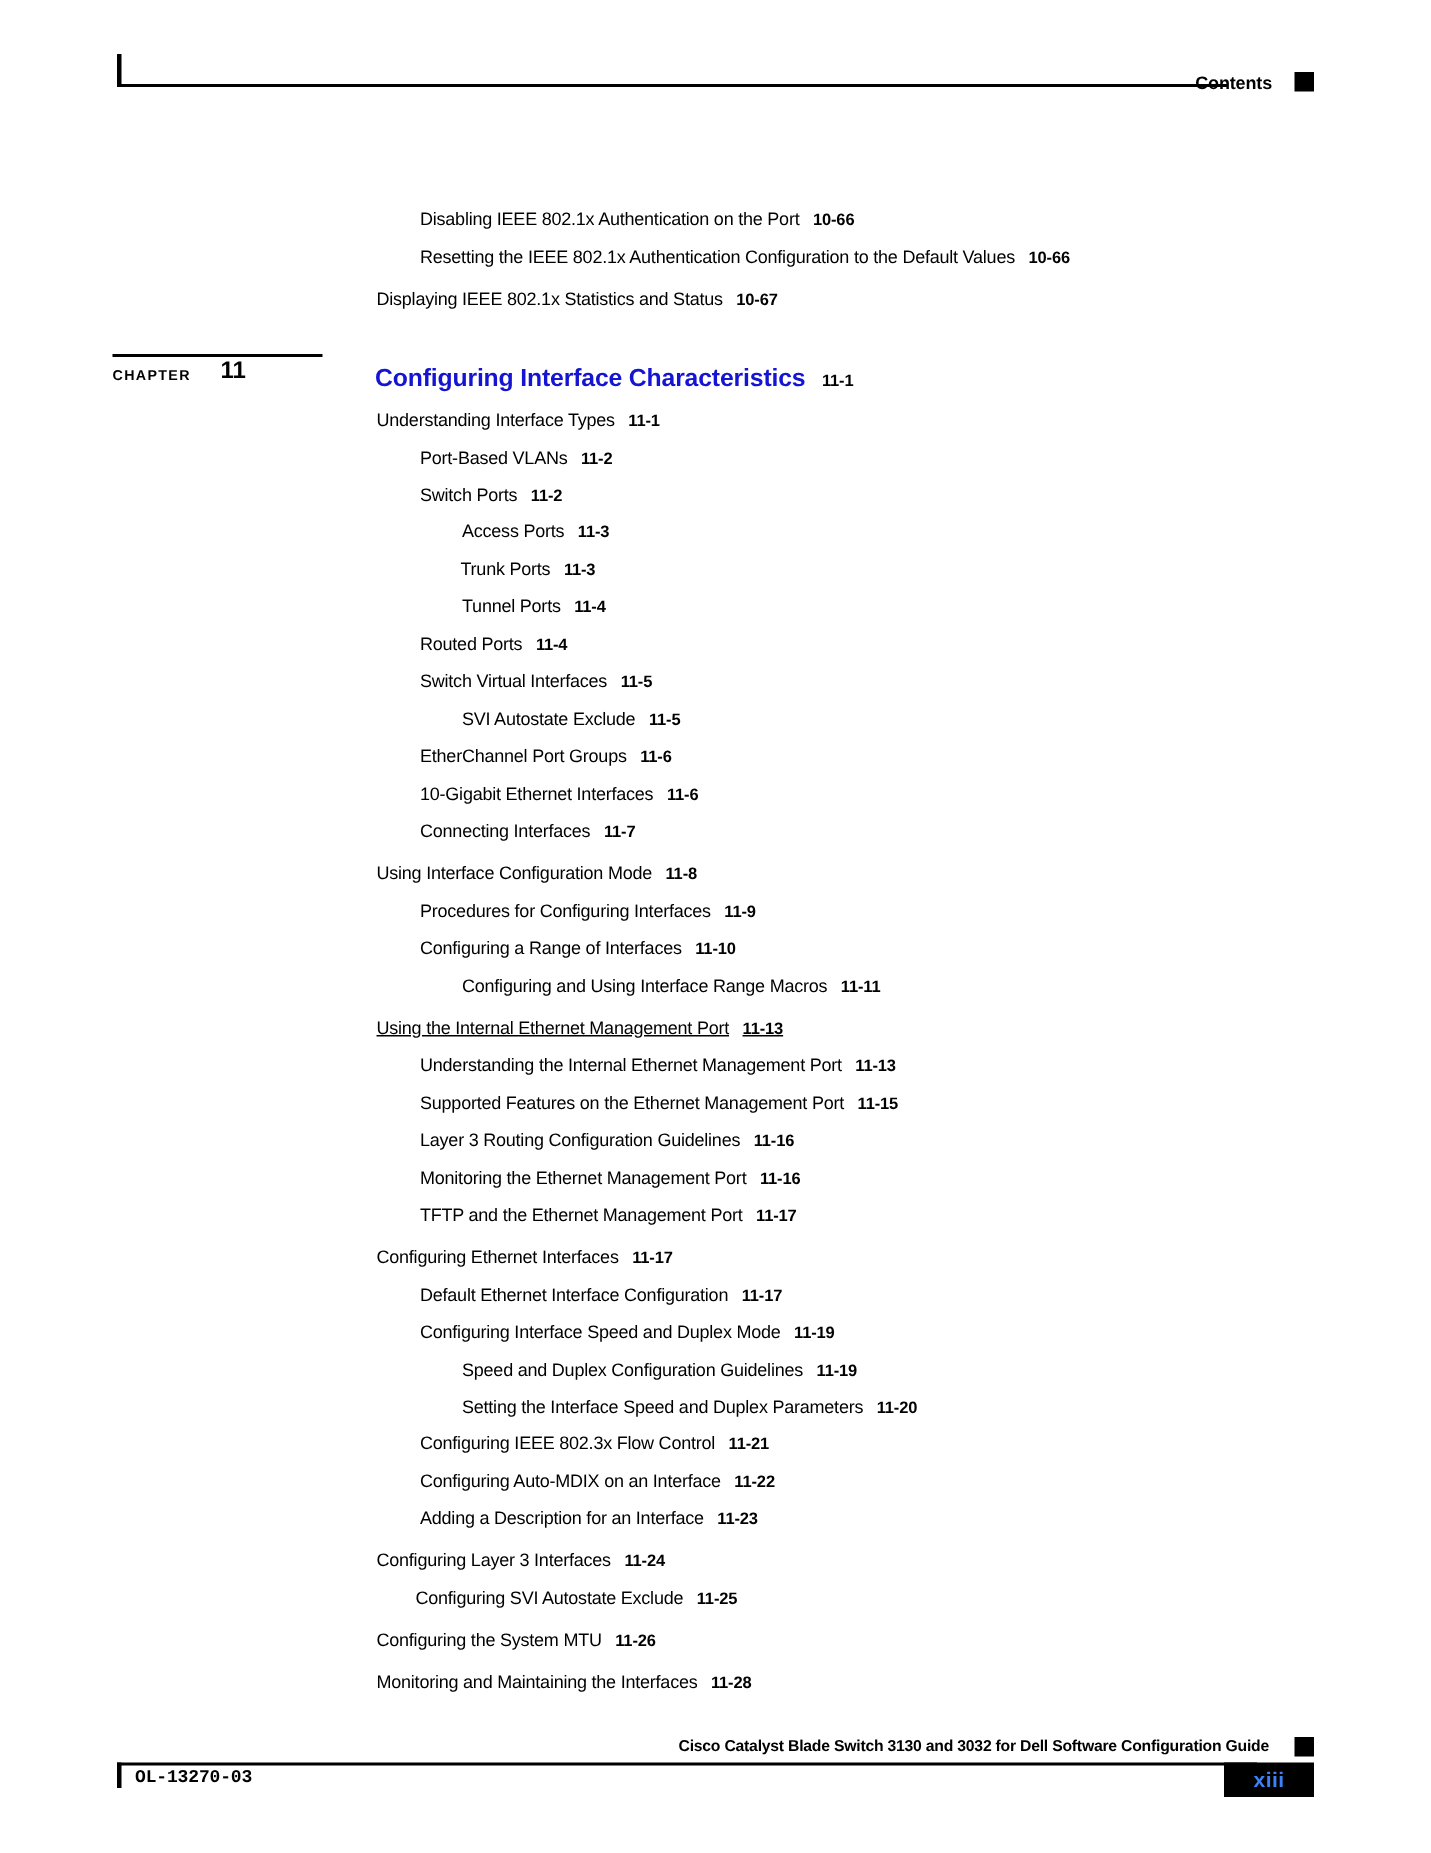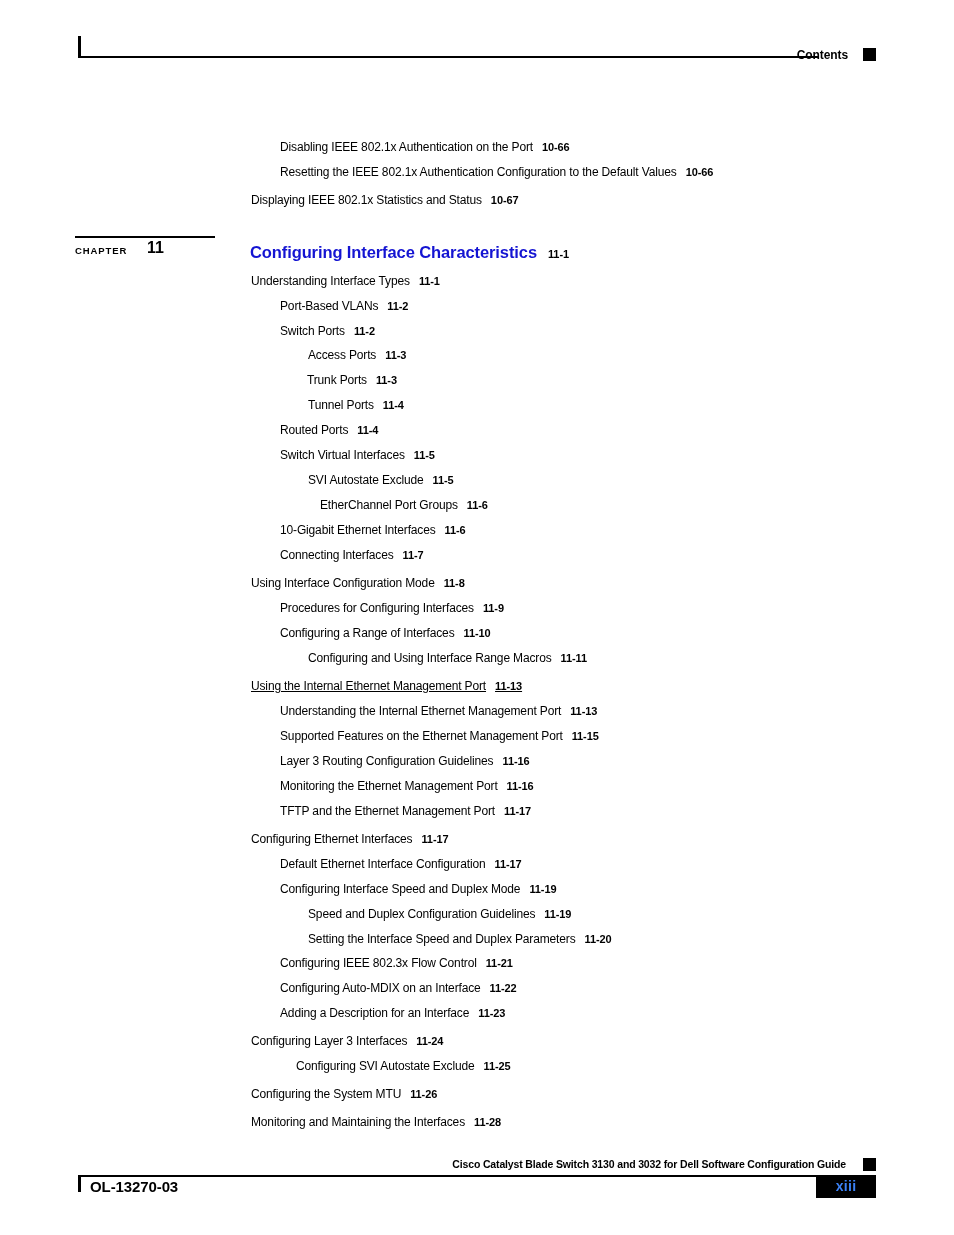--- a/index.html
+++ b/index.html
@@ -171,25 +171,26 @@
     left: 0;
     top: 17px;
     width: 3px;
     height: 17px;
     background: #000000;
   }
   .footer-docid {
     position: absolute;
     left: 12px;
     top: 20px;
-    font-size: 15px;
-    font-weight: bold;
-    color: #000000;
-    letter-spacing: -0.1px;
-    white-space: nowrap;
+    font-size: 12px;
+    font-weight: bold;
+    color: #000000;
+    letter-spacing: -0.1px;
+    white-space: nowrap;
+    font-family: Liberation Mono, monospace;
   }
   .footer-pagebox {
     position: absolute;
     right: 0px;
     top: 17px;
     width: 60px;
     height: 23px;
     background: #000000;
   }
   .footer-pagenum {
@@ -231,21 +232,21 @@
       <div class="toc-entry chapter-title" style="left: 238px; top: 244px; margin-left: 12px;"><span class="title">Configuring Interface Characteristics</span><span class="pg">11-1</span></div>
       <div class="toc-entry" style="left: 251px; top: 272px;"><span class="title">Understanding Interface Types</span><span class="pg">11-1</span></div>
       <div class="toc-entry" style="left: 280px; top: 297px;"><span class="title">Port-Based VLANs</span><span class="pg">11-2</span></div>
       <div class="toc-entry" style="left: 280px; top: 322px;"><span class="title">Switch Ports</span><span class="pg">11-2</span></div>
       <div class="toc-entry" style="left: 308px; top: 346px;"><span class="title">Access Ports</span><span class="pg">11-3</span></div>
       <div class="toc-entry" style="left: 307px; top: 371px;"><span class="title">Trunk Ports</span><span class="pg">11-3</span></div>
       <div class="toc-entry" style="left: 308px; top: 396px;"><span class="title">Tunnel Ports</span><span class="pg">11-4</span></div>
       <div class="toc-entry" style="left: 280px; top: 421px;"><span class="title">Routed Ports</span><span class="pg">11-4</span></div>
       <div class="toc-entry" style="left: 280px; top: 446px;"><span class="title">Switch Virtual Interfaces</span><span class="pg">11-5</span></div>
       <div class="toc-entry" style="left: 308px; top: 471px;"><span class="title">SVI Autostate Exclude</span><span class="pg">11-5</span></div>
-      <div class="toc-entry" style="left: 280px; top: 496px; margin-left: 40px;"><span class="title">EtherChannel Port Groups</span><span class="pg">11-6</span></div>
+      <div class="toc-entry" style="left: 280px; top: 496px;"><span class="title">EtherChannel Port Groups</span><span class="pg">11-6</span></div>
       <div class="toc-entry" style="left: 280px; top: 521px;"><span class="title">10-Gigabit Ethernet Interfaces</span><span class="pg">11-6</span></div>
       <div class="toc-entry" style="left: 280px; top: 546px;"><span class="title">Connecting Interfaces</span><span class="pg">11-7</span></div>
       <div class="toc-entry" style="left: 251px; top: 574px;"><span class="title">Using Interface Configuration Mode</span><span class="pg">11-8</span></div>
       <div class="toc-entry" style="left: 280px; top: 599px;"><span class="title">Procedures for Configuring Interfaces</span><span class="pg">11-9</span></div>
       <div class="toc-entry" style="left: 280px; top: 624px;"><span class="title">Configuring a Range of Interfaces</span><span class="pg">11-10</span></div>
       <div class="toc-entry" style="left: 280px; top: 649px; margin-left: 28px;"><span class="title">Configuring and Using Interface Range Macros</span><span class="pg">11-11</span></div>
       <div class="toc-entry" style="left: 251px; top: 677px; text-decoration: underline;"><span class="title">Using the Internal Ethernet Management Port</span><span class="pg">11-13</span></div>
       <div class="toc-entry" style="left: 280px; top: 702px;"><span class="title">Understanding the Internal Ethernet Management Port</span><span class="pg">11-13</span></div>
       <div class="toc-entry" style="left: 280px; top: 727px;"><span class="title">Supported Features on the Ethernet Management Port</span><span class="pg">11-15</span></div>
       <div class="toc-entry" style="left: 280px; top: 752px;"><span class="title">Layer 3 Routing Configuration Guidelines</span><span class="pg">11-16</span></div>
@@ -253,21 +254,21 @@
       <div class="toc-entry" style="left: 280px; top: 802px;"><span class="title">TFTP and the Ethernet Management Port</span><span class="pg">11-17</span></div>
       <div class="toc-entry" style="left: 251px; top: 830px;"><span class="title">Configuring Ethernet Interfaces</span><span class="pg">11-17</span></div>
       <div class="toc-entry" style="left: 280px; top: 855px;"><span class="title">Default Ethernet Interface Configuration</span><span class="pg">11-17</span></div>
       <div class="toc-entry" style="left: 280px; top: 880px;"><span class="title">Configuring Interface Speed and Duplex Mode</span><span class="pg">11-19</span></div>
       <div class="toc-entry" style="left: 308px; top: 905px;"><span class="title">Speed and Duplex Configuration Guidelines</span><span class="pg">11-19</span></div>
       <div class="toc-entry" style="left: 308px; top: 930px;"><span class="title">Setting the Interface Speed and Duplex Parameters</span><span class="pg">11-20</span></div>
       <div class="toc-entry" style="left: 280px; top: 954px;"><span class="title">Configuring IEEE 802.3x Flow Control</span><span class="pg">11-21</span></div>
       <div class="toc-entry" style="left: 280px; top: 979px;"><span class="title">Configuring Auto-MDIX on an Interface</span><span class="pg">11-22</span></div>
       <div class="toc-entry" style="left: 280px; top: 1004px;"><span class="title">Adding a Description for an Interface</span><span class="pg">11-23</span></div>
       <div class="toc-entry" style="left: 251px; top: 1032px;"><span class="title">Configuring Layer 3 Interfaces</span><span class="pg">11-24</span></div>
-      <div class="toc-entry" style="left: 296px; top: 1057px;"><span class="title">Configuring SVI Autostate Exclude</span><span class="pg">11-25</span></div>
+      <div class="toc-entry" style="left: 277px; top: 1057px;"><span class="title">Configuring SVI Autostate Exclude</span><span class="pg">11-25</span></div>
       <div class="toc-entry" style="left: 251px; top: 1085px;"><span class="title">Configuring the System MTU</span><span class="pg">11-26</span></div>
       <div class="toc-entry" style="left: 251px; top: 1113px;"><span class="title">Monitoring and Maintaining the Interfaces</span><span class="pg">11-28</span></div>
     </div>
 
   <div class="footer">
     <div class="footer-guide">Cisco Catalyst Blade Switch 3130 and 3032 for Dell Software Configuration Guide</div>
     <div class="footer-square"></div>
     <div class="footer-rule"></div>
     <div class="footer-tick"></div>
     <div class="footer-docid">OL-13270-03</div>

